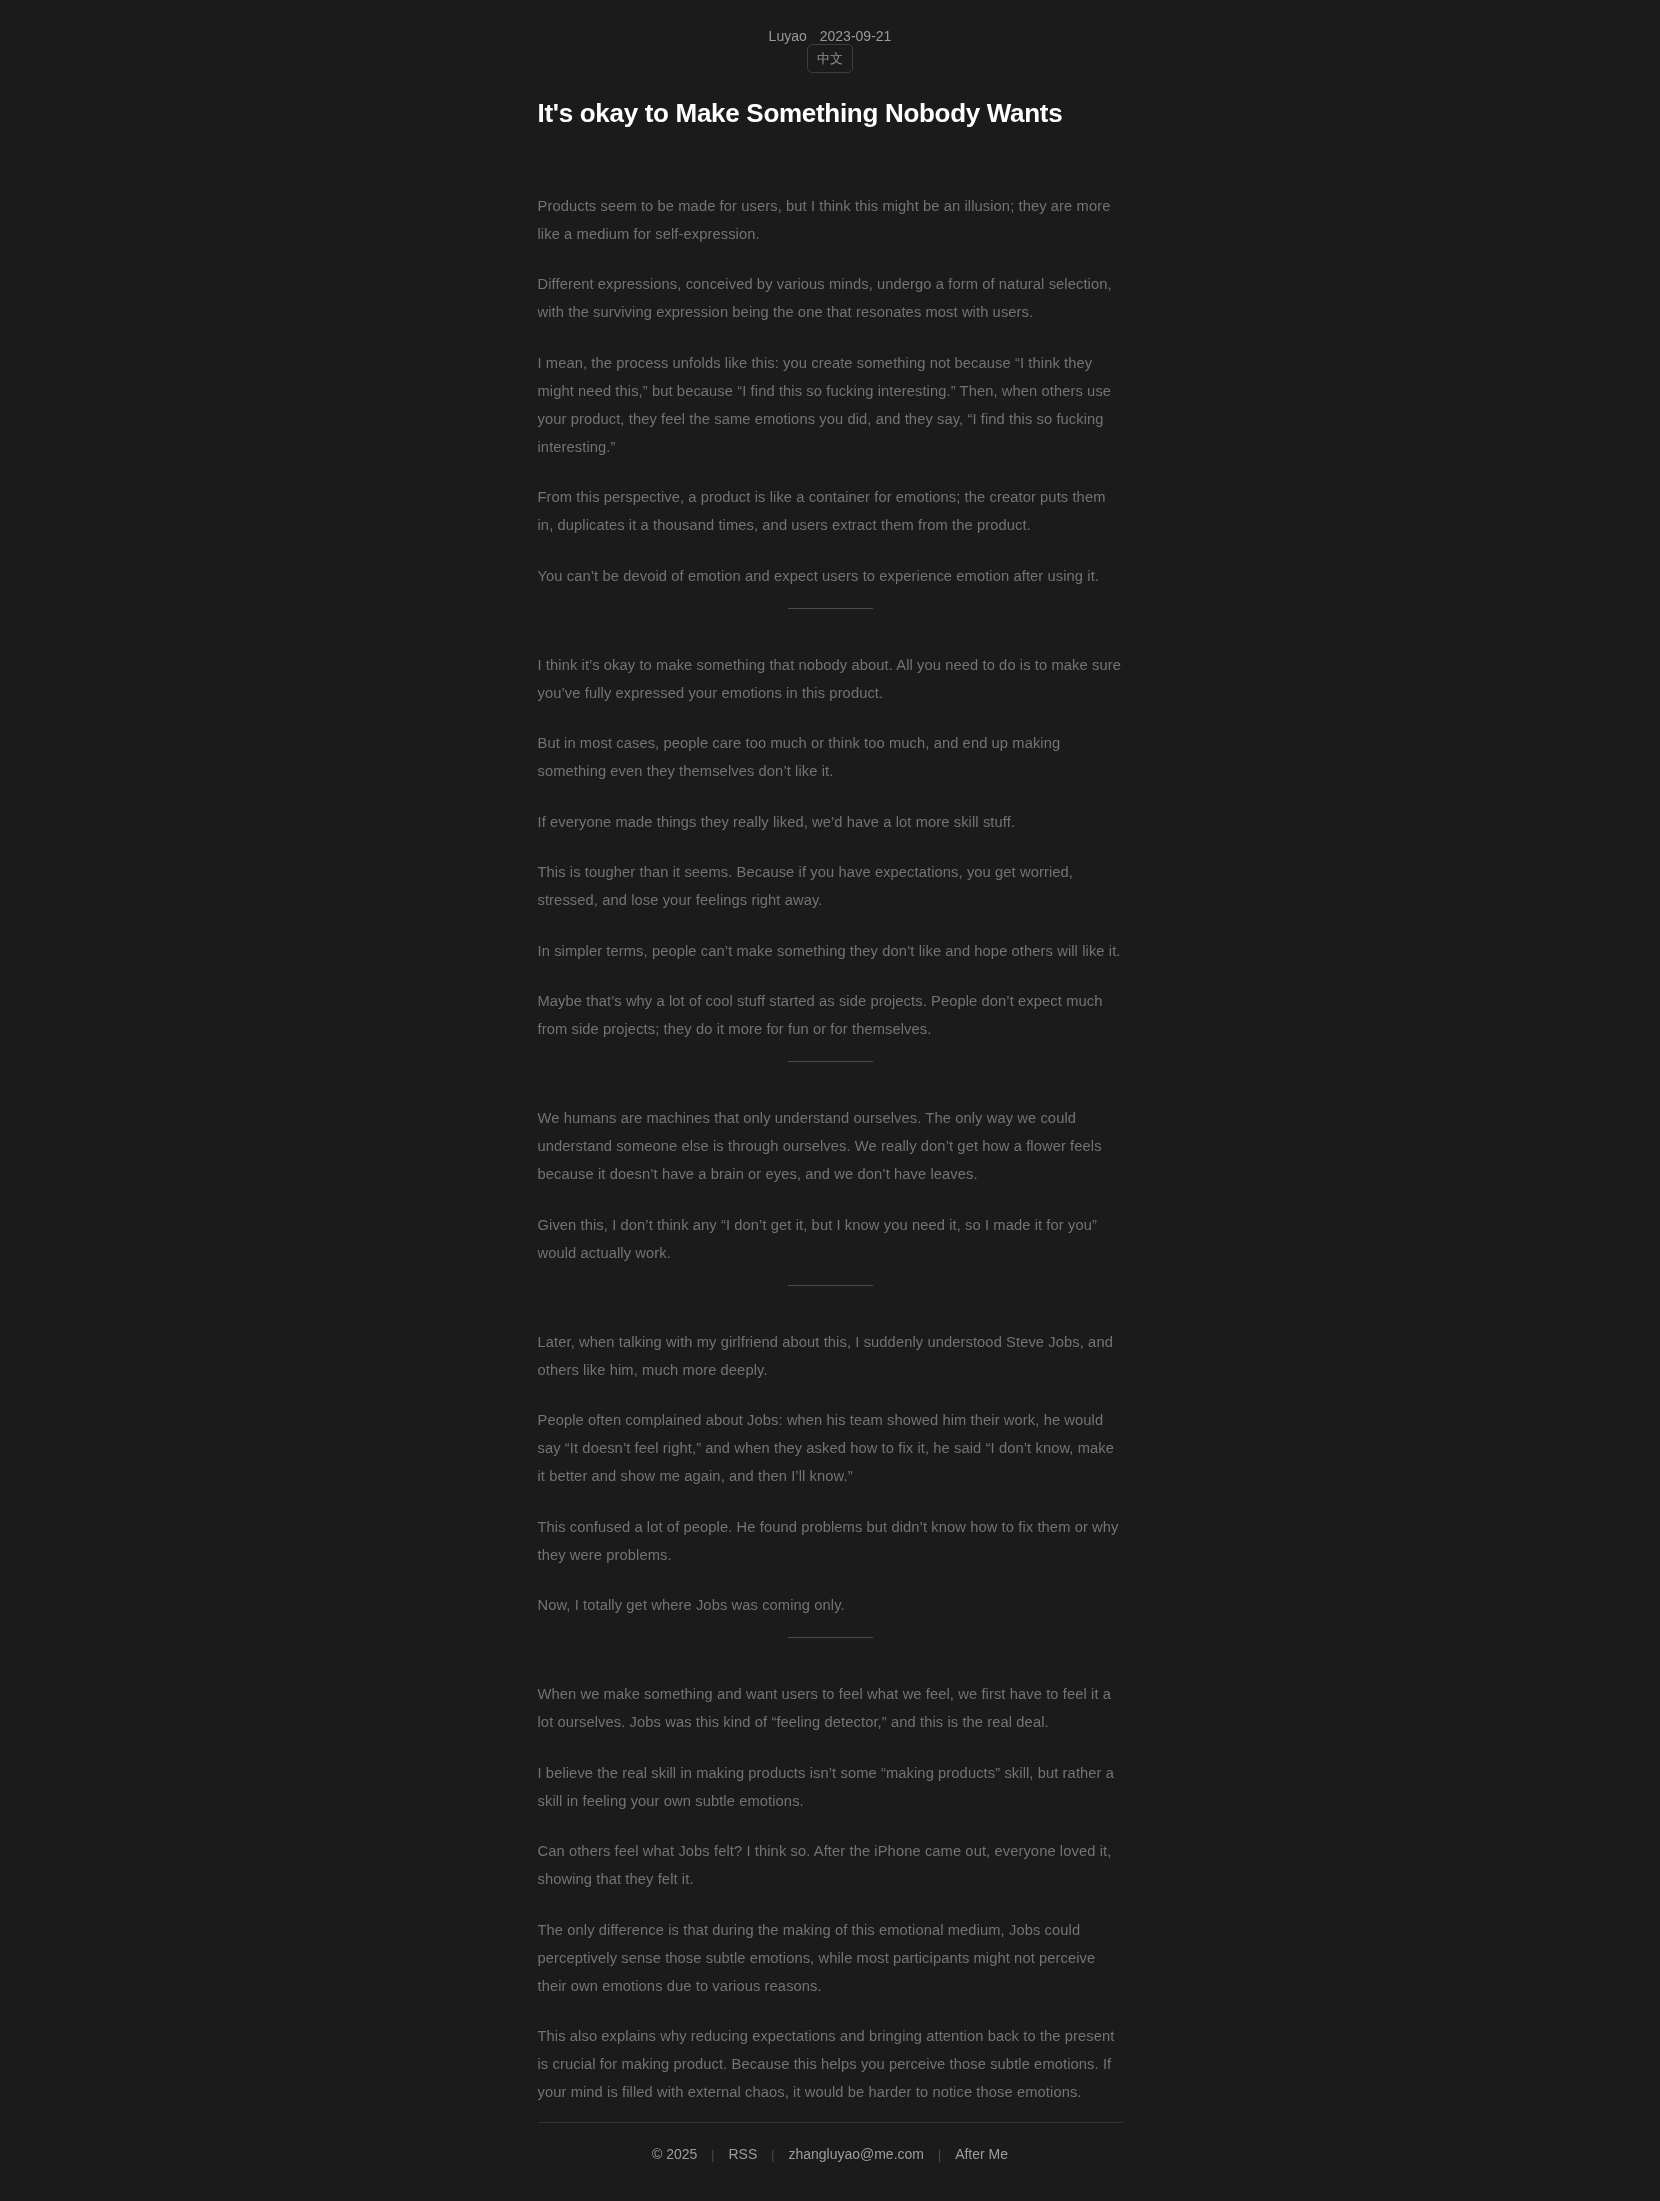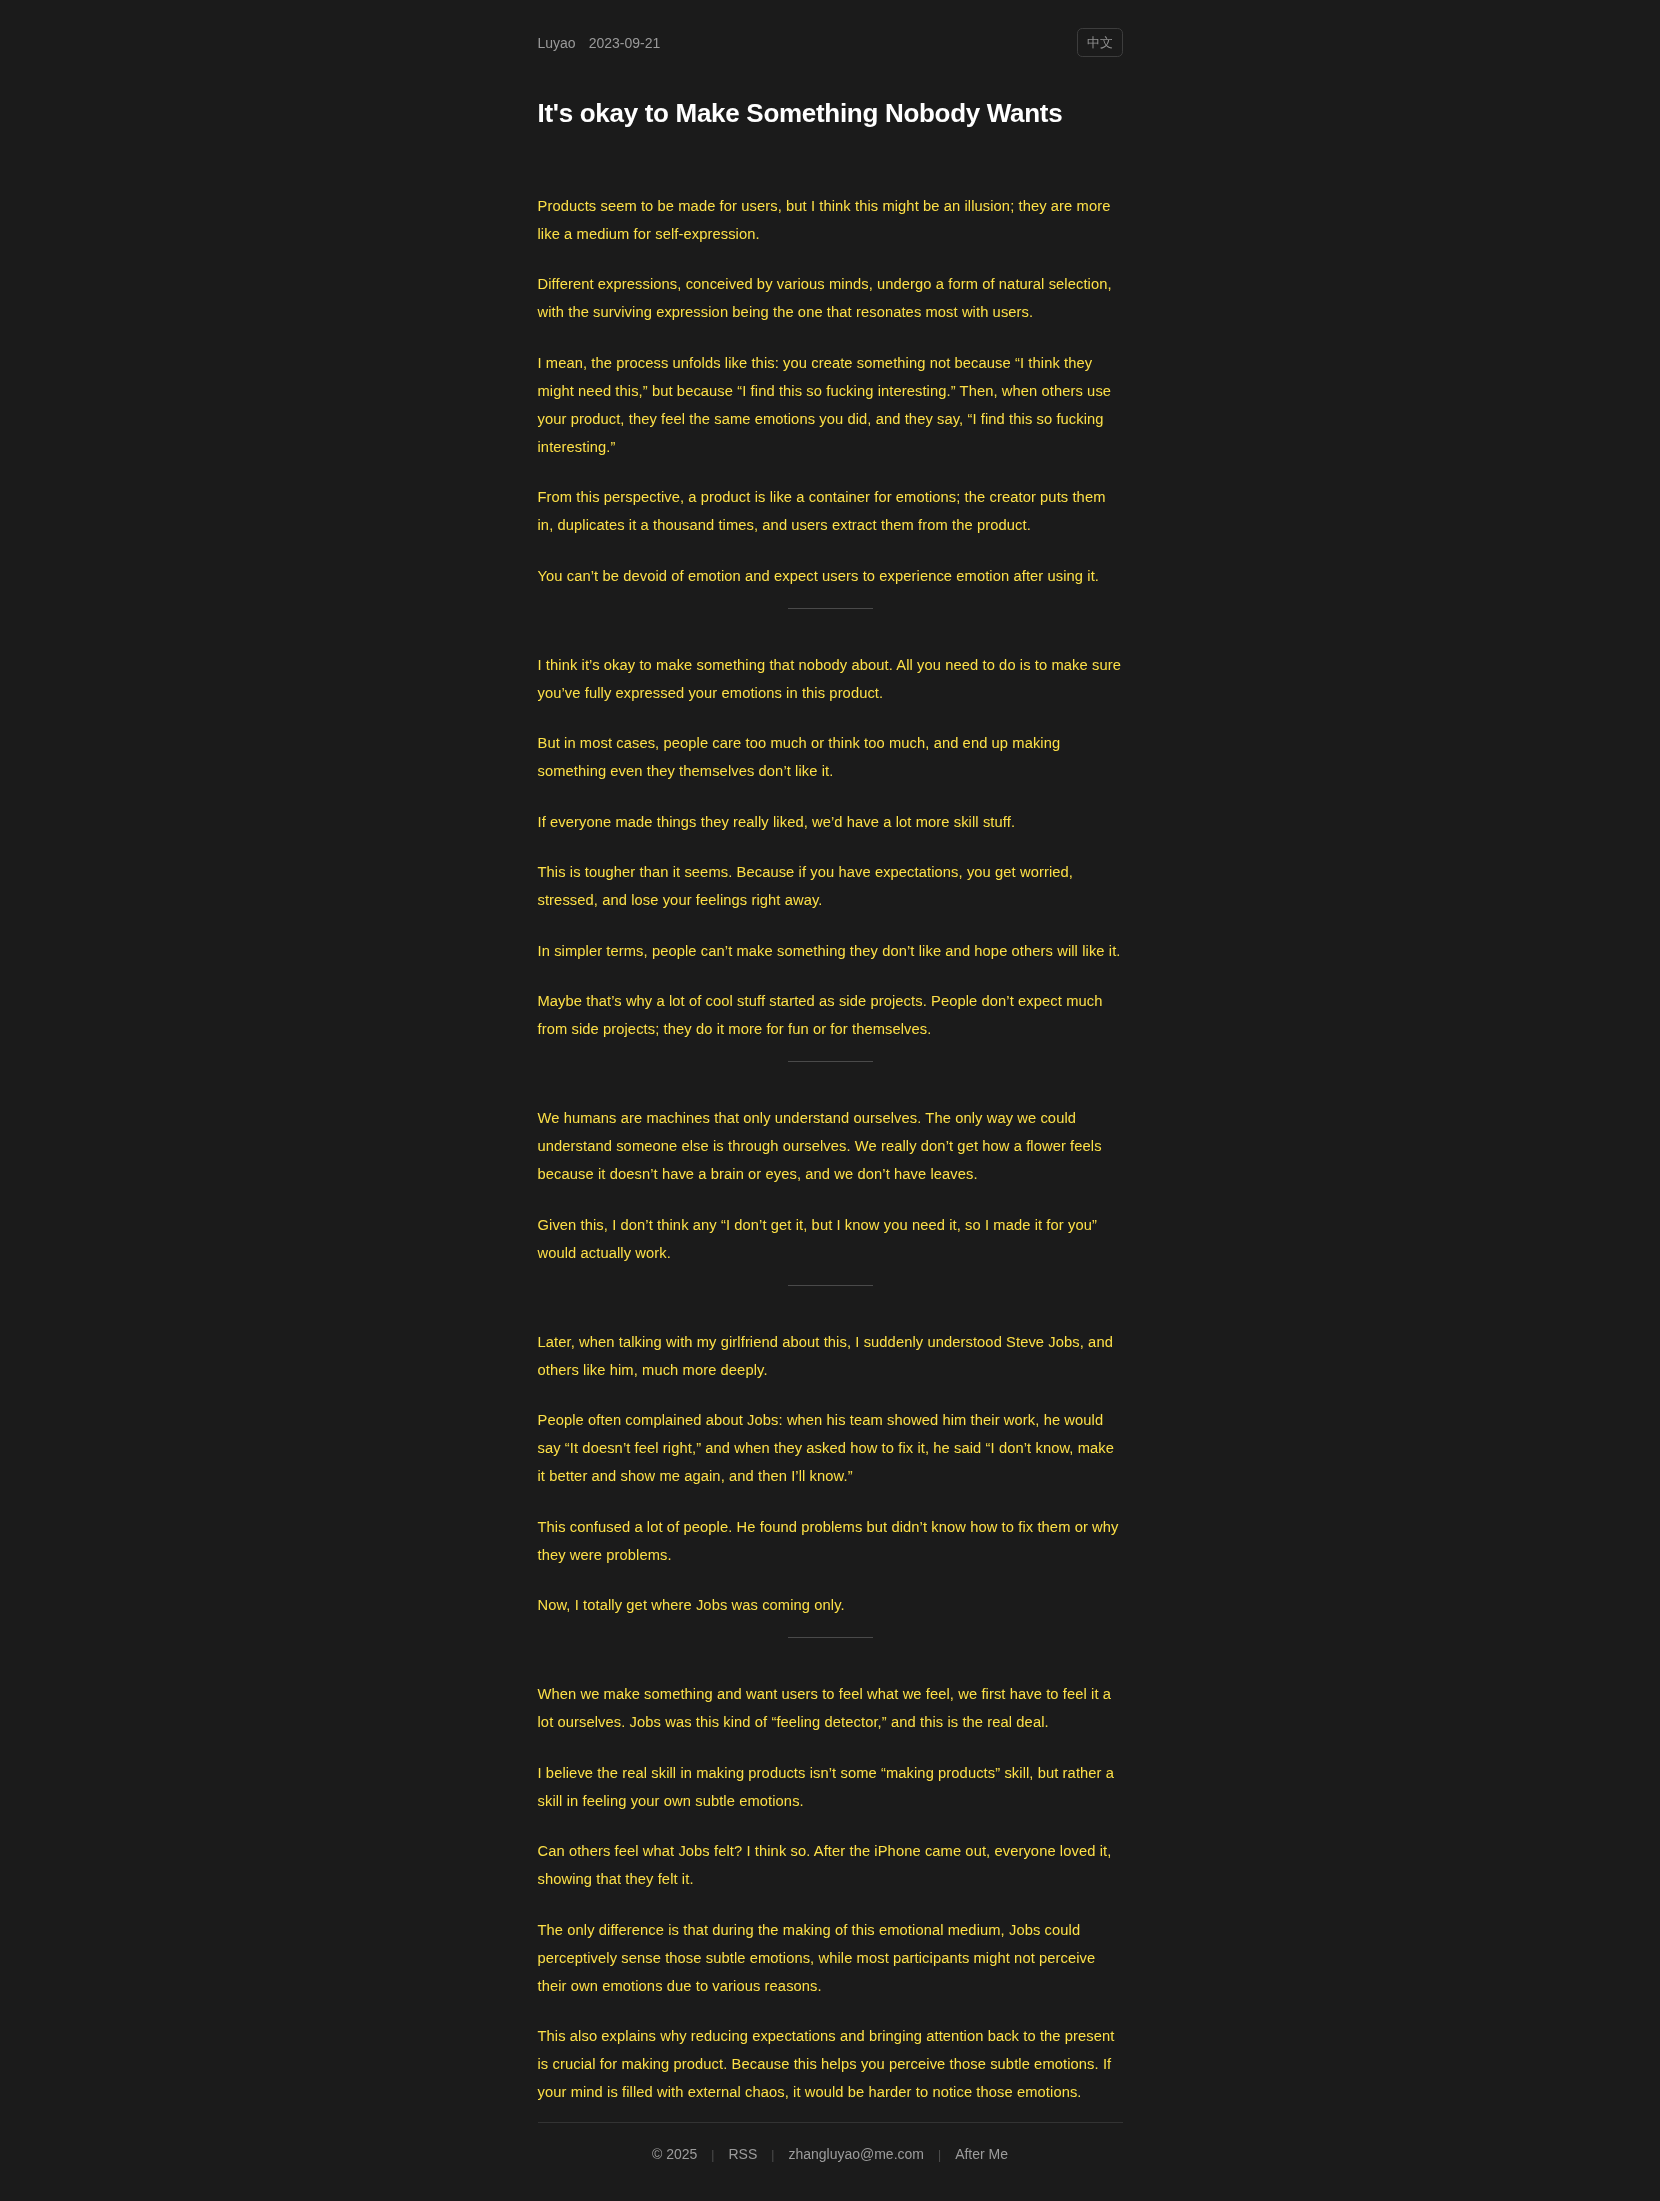--- a/index.html
+++ b/index.html
@@ -15,20 +15,21 @@
     width: 585px;
     margin: 0 auto;
     padding-top: 28px;
   }
   
   .header-row {
     display: flex;
     justify-content: space-between;
     align-items: center;
     height: 29px;
+    flex-direction: column;
   }
   .meta {
     display: flex;
     align-items: baseline;
     gap: 13px;
     color: #9a9a9a;
     font-size: 14px;
   }
   .lang-btn {
     background: transparent;
@@ -45,21 +46,21 @@
   h1.post-title {
     color: #ffffff;
     font-size: 26px;
     font-weight: bold;
     letter-spacing: -0.3px;
     margin: 40px 0 62px 0;
     line-height: 1.25;
   }
   
   article p {
-    color: #fde047;
+    color: #737373;
     font-size: 14.7px;
     line-height: 28px;
     margin: 0 0 22.5px 0;
     letter-spacing: 0.1px;
   }
   article section p:last-child { margin-bottom: 0; }
   hr.section-divider {
     border: 0;
     border-top: 0.9px solid #4a4a4a;
     width: 85px;

